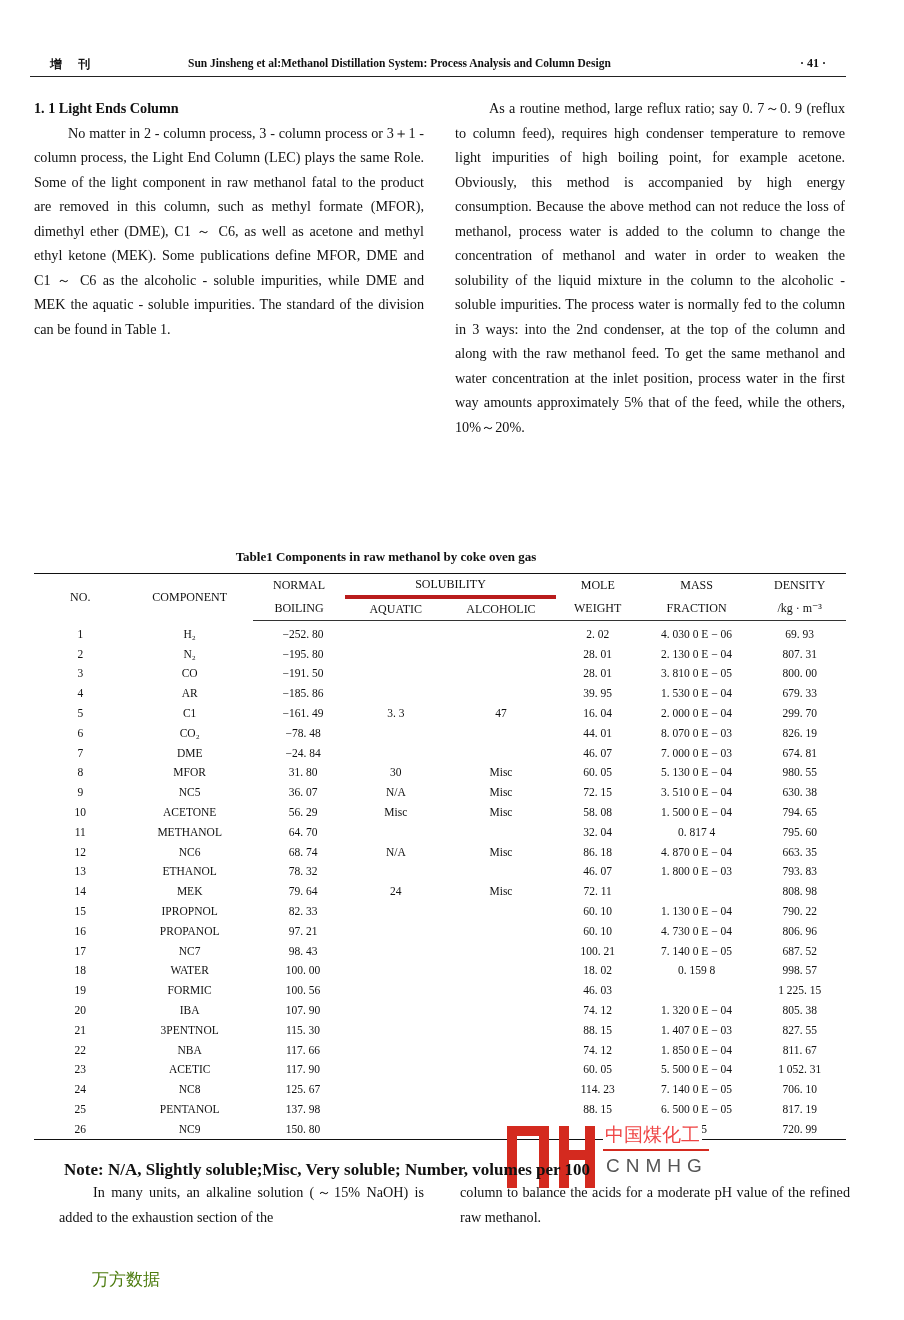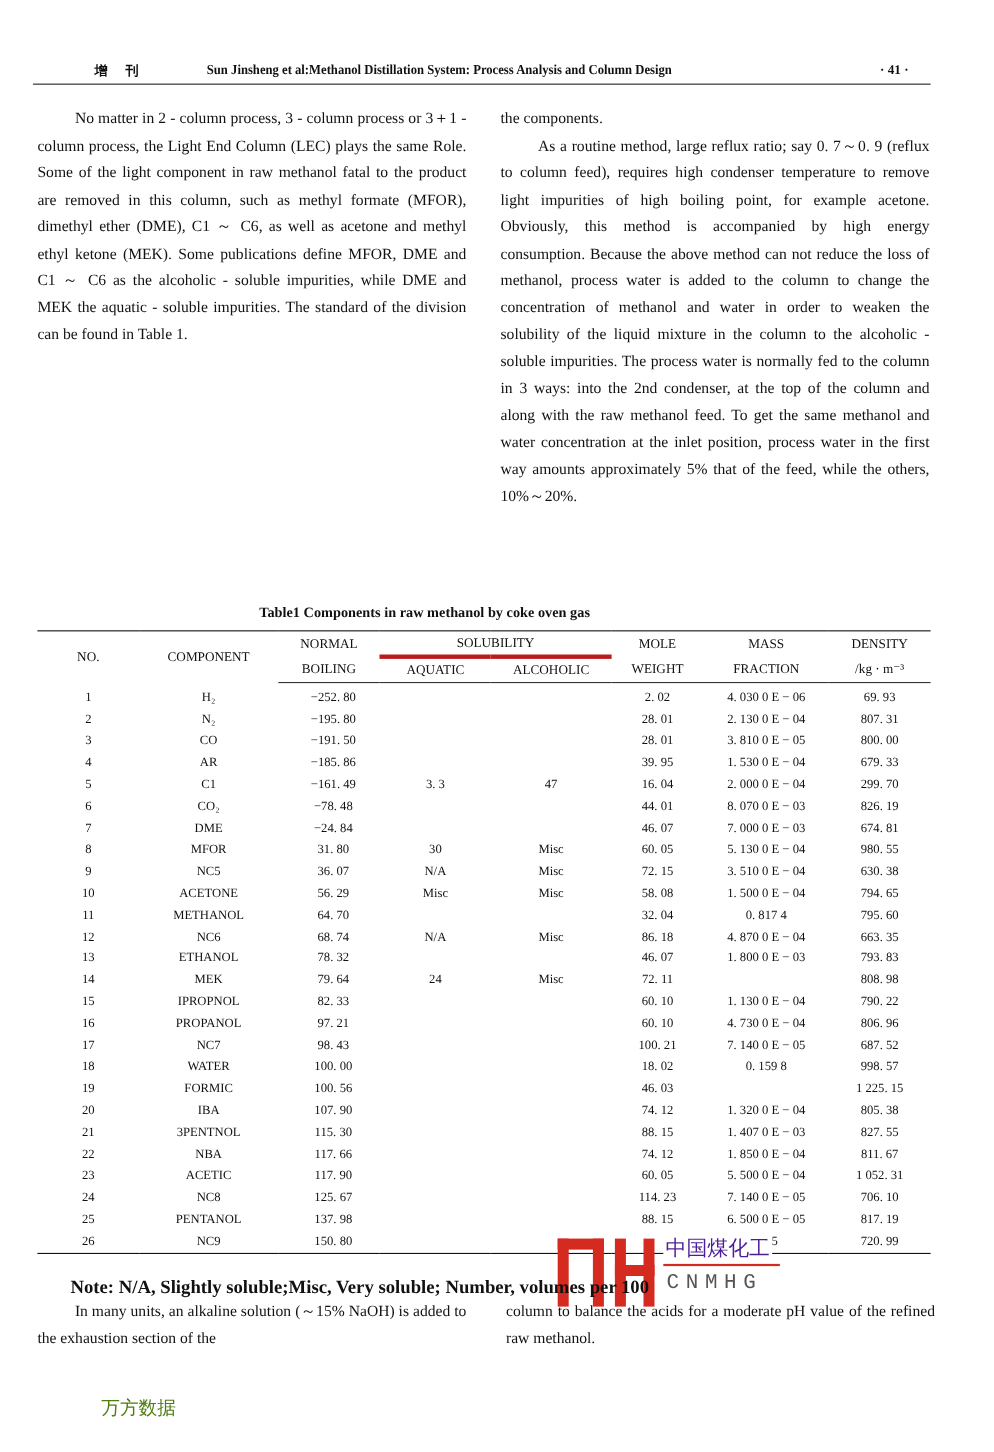--- a/index.html
+++ b/index.html
@@ -1,20 +1,20 @@
 <!DOCTYPE html>
 <html><head>
 <meta charset="utf-8">
 <style>
   html, body { margin: 0; padding: 0; background: #ffffff; }
   body { width: 904px; height: 1320px; position: relative; overflow: hidden;
          font-family: "Liberation Serif", "DejaVu Serif", serif; color: #111; }
   .header { position: absolute; left: 30px; top: 52px; width: 816px; height: 24px;
             border-bottom: 1.5px solid #222; font-size: 12px; font-weight: bold; }
-  .header .left { position: absolute; left: 20px; top: 4px; font-family: "DejaVu Sans", sans-serif; letter-spacing: 6px; font-size: 12px; margin-left: 36px;}
+  .header .left { position: absolute; left: 20px; top: 4px; font-family: "DejaVu Sans", sans-serif; letter-spacing: 6px; font-size: 12px;}
   .header .center { position: absolute; left: 158px; top: 4px; font-family: "Liberation Serif", serif; font-size: 12.5px; transform: scaleX(0.92); transform-origin: left; }
   .header .right { position: absolute; right: 20px; top: 4px; font-size: 12px; }
   .col { position: absolute; top: 96px; width: 390px; font-size: 14.2px; line-height: 24.5px; text-align: justify; }
   .col.left { left: 34px; }
   .col.right { left: 455px; }
   .col p { margin: 0; }
   .col p.indent { text-indent: 2.4em; }
   .section-title { font-weight: bold; }
   .table-title { position: absolute; left: 0; width: 772px; top: 549px; text-align: center;
                  font-weight: bold; font-size: 13px; }
@@ -26,43 +26,43 @@
   th.sol-group { border-bottom: 4px solid #b91c1c; }
   td { text-align: center; padding: 0; height: 19.8px; font-size: 11.5px; }
   td.boil { text-align: center; padding-left: 8px; }
   tbody tr:first-child td { padding-top: 3px; }
   tbody tr:last-child td { border-bottom: 1.8px solid #111; }
   .note { position: absolute; left: 64px; top: 1160px; font-size: 17px; font-weight: bold; }
   .bottom { position: absolute; top: 1180px; font-size: 14.2px; line-height: 24.5px; width: 390px; text-align: justify; }
   .bottom.left { left: 34px; }
   .bottom.right { left: 460px; }
   .bottom p { margin: 0; }
-  .bottom p.indent { text-indent: 2.4em; }
+  .bottom p.indent { text-indent: 2.4em; margin-left: 25px; }
   .footer-mark { position: absolute; left: 92px; top: 1268px; font-family: Liberation Sans, sans-serif; font-size: 17px; color: #4d7c0f; }
   .watermark { position: absolute; left: 503px; top: 1122px; width: 220px; height: 68px; }
   .wm-logo { position: absolute; left: 0; top: 0; }
-  .wm-cn { position: absolute; left: 100px; top: 0px; font-family: "DejaVu Sans", sans-serif; font-size: 19px; color: #4c1d95; background: #fff; padding: 0 2px; }
+  .wm-cn { position: absolute; left: 100px; top: 0px; font-family: "DejaVu Sans", sans-serif; font-size: 19px; color: #ef4444; background: #fff; padding: 0 2px; }
   .wm-line { position: absolute; left: 100px; top: 27px; width: 106px; height: 2px; background: #d42a1f; }
-  .wm-en { position: absolute; left: 103px; top: 33px; font-family: Liberation Mono, monospace; font-size: 19px; letter-spacing: 6px; color: #555; }
+  .wm-en { position: absolute; left: 103px; top: 33px; font-family: Liberation Sans, sans-serif; font-size: 19px; letter-spacing: 6px; color: #555; }
 </style>
 </head>
 <body>
 
 <div class="header">
   <span class="left">增 刊</span>
   <span class="center">Sun Jinsheng et al:Methanol Distillation System: Process Analysis and Column Design</span>
   <span class="right">· 41 ·</span>
 </div>
 
 <div class="col left">
+  <p class="section-title">1. 1   Light Ends Column</p>
   <p class="indent">No matter in 2 - column process, 3 - column process or 3＋1 - column process, the Light End Column (LEC) plays the same Role. Some of the light component in raw methanol fatal to the product are removed in this column, such as methyl formate (MFOR), dimethyl ether (DME), C1 ～ C6, as well as acetone and methyl ethyl ketone (MEK). Some publications define MFOR, DME and C1 ～ C6 as the alcoholic - soluble impurities, while DME and MEK the aquatic - soluble impurities. The standard of the division can be found in Table 1.</p>
 </div>
 
 <div class="col right">
-  <p>the components.</p>
   <p class="indent">As a routine method, large reflux ratio; say 0. 7～0. 9 (reflux to column feed), requires high condenser temperature to remove light impurities of high boiling point, for example acetone. Obviously, this method is accompanied by high energy consumption. Because the above method can not reduce the loss of methanol, process water is added to the column to change the concentration of methanol and water in order to weaken the solubility of the liquid mixture in the column to the alcoholic - soluble impurities. The process water is normally fed to the column in 3 ways: into the 2nd condenser, at the top of the column and along with the raw methanol feed. To get the same methanol and water concentration at the inlet position, process water in the first way amounts approximately 5% that of the feed, while the others, 10%～20%.</p>
 </div>
 
 <div class="table-title">Table1   Components in raw methanol by coke oven gas</div>
 
 <div class="table-wrap">
   <table>
     <thead>
       <tr class="top">
         <th rowspan="2" style="width:11%">NO.</th>

